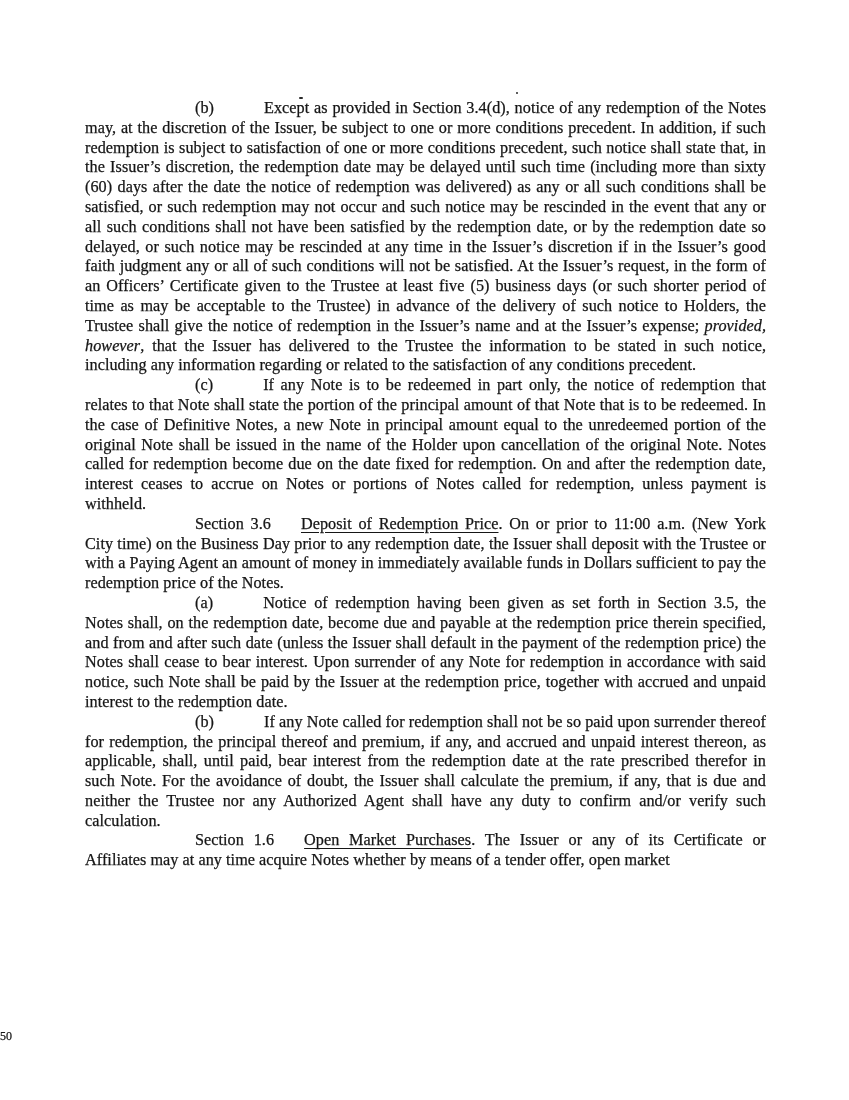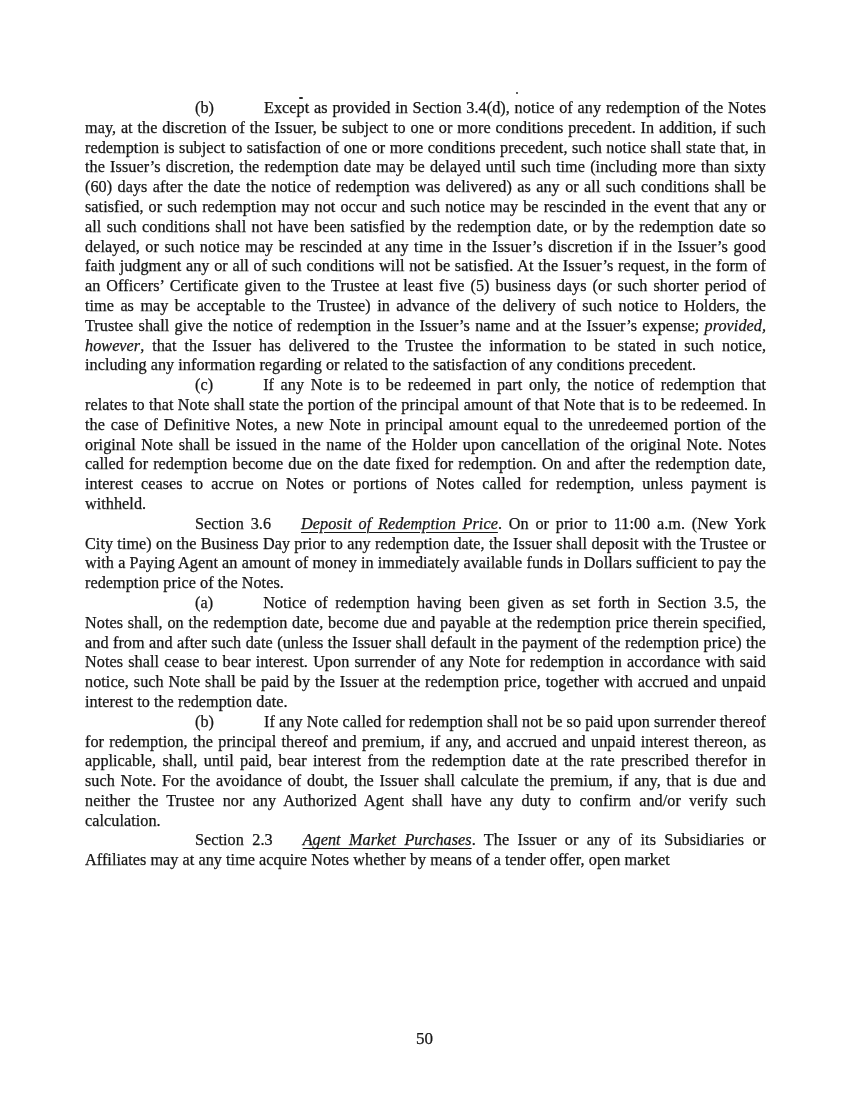--- a/index.html
+++ b/index.html
@@ -27,32 +27,30 @@
     line-height: 19.8px;
     text-align: justify;
     text-indent: 110px;
     -webkit-text-stroke: 0.25px #161616;
     letter-spacing: 0.05px;
   }
   p.para.first { margin-top: 0; }
   .tab { display: inline-block; width: 50px; }
   .tabsec { display: inline-block; width: 30px; }
   .sec-title {
-    font-style: italic;
     text-decoration: underline;
     text-decoration-thickness: 1.4px;
     text-underline-offset: 2.5px;
   }
   .ital { font-style: italic; }
   .pageno {
     position: absolute;
     left: 0; top: 1029px;
     width: 849px;
-    text-align: center;
-    font-size: 17px;
+    font-size: 12px;
     -webkit-text-stroke: 0.25px #161616;
   }
   .artifact {
     position: absolute;
     background: #2a2a2a;
     border-radius: 1px;
   }
   .artifact.a1 { left: 299px; top: 97px; width: 4px; height: 2px; }
   .artifact.a2 { left: 516px; top: 92px; width: 2px; height: 2px; }
 </style>
@@ -70,19 +68,19 @@
 
     <p class="para"><span>(c)</span><span class="tab"></span><span>If any Note is to be redeemed in part only, the notice of redemption that relates to that Note shall state the portion of the principal amount of that Note that is to be redeemed. In the case of Definitive Notes, a new Note in principal amount equal to the unredeemed portion of the original Note shall be issued in the name of the Holder upon cancellation of the original Note. Notes called for redemption become due on the date fixed for redemption. On and after the redemption date, interest ceases to accrue on Notes or portions of Notes called for redemption, unless payment is withheld.</span></p>
 
     <p class="para"><span>Section 3.6</span><span class="tabsec"></span><span class="sec-title">Deposit of Redemption Price</span><span>. On or prior to 11:00 a.m. (New York City time) on the Business Day prior to any redemption date, the Issuer shall deposit with the Trustee or with a Paying Agent an amount of money in immediately available funds in Dollars sufficient to pay the redemption price of the Notes.</span></p>
 
 
     <p class="para"><span>(a)</span><span class="tab"></span><span>Notice of redemption having been given as set forth in Section 3.5, the Notes shall, on the redemption date, become due and payable at the redemption price therein specified, and from and after such date (unless the Issuer shall default in the payment of the redemption price) the Notes shall cease to bear interest. Upon surrender of any Note for redemption in accordance with said notice, such Note shall be paid by the Issuer at the redemption price, together with accrued and unpaid interest to the redemption date.</span></p>
 
     <p class="para"><span>(b)</span><span class="tab"></span><span>If any Note called for redemption shall not be so paid upon surrender thereof for redemption, the principal thereof and premium, if any, and accrued and unpaid interest thereon, as applicable, shall, until paid, bear interest from the redemption date at the rate prescribed therefor in such Note. For the avoidance of doubt, the Issuer shall calculate the premium, if any, that is due and neither the Trustee nor any Authorized Agent shall have any duty to confirm and/or verify such calculation.</span></p>
 
-    <p class="para"><span>Section 2.3</span><span class="tabsec"></span><span class="sec-title">Agent Market Purchases</span><span>. The Issuer or any of its Subsidiaries or Affiliates may at any time acquire Notes whether by means of a tender offer, open market</span></p>
+    <p class="para"><span>Section 1.6</span><span class="tabsec"></span><span class="sec-title">Open Market Purchases</span><span>. The Issuer or any of its Certificate or Affiliates may at any time acquire Notes whether by means of a tender offer, open market</span></p>
 
   </div>
 
   <div class="pageno">50</div>
 
 </div>
 
 </body></html>

